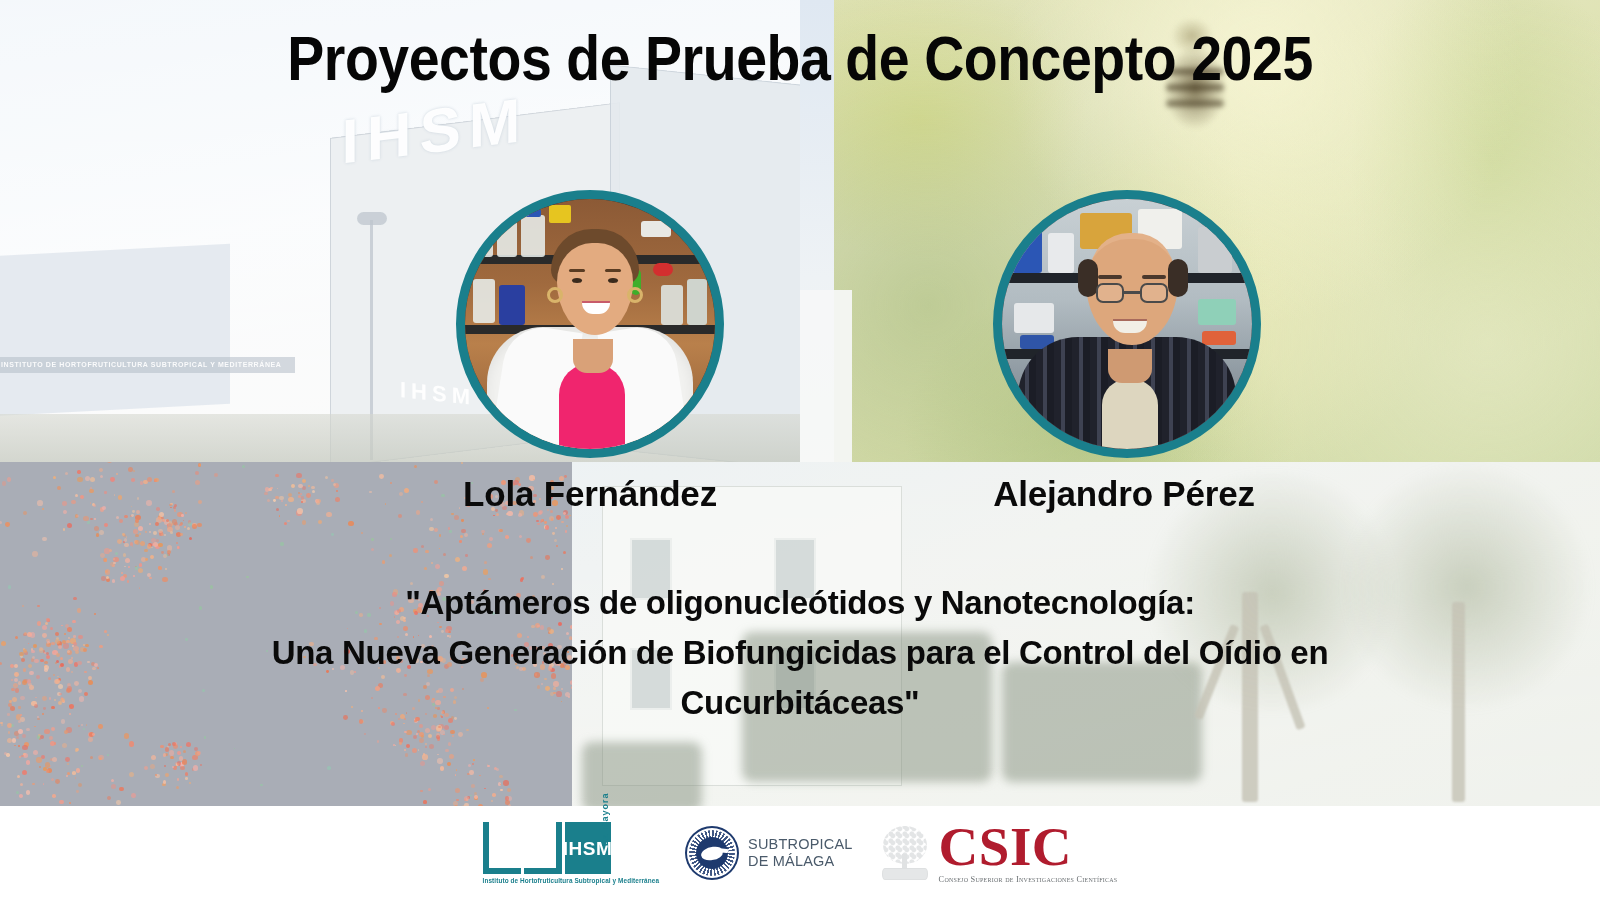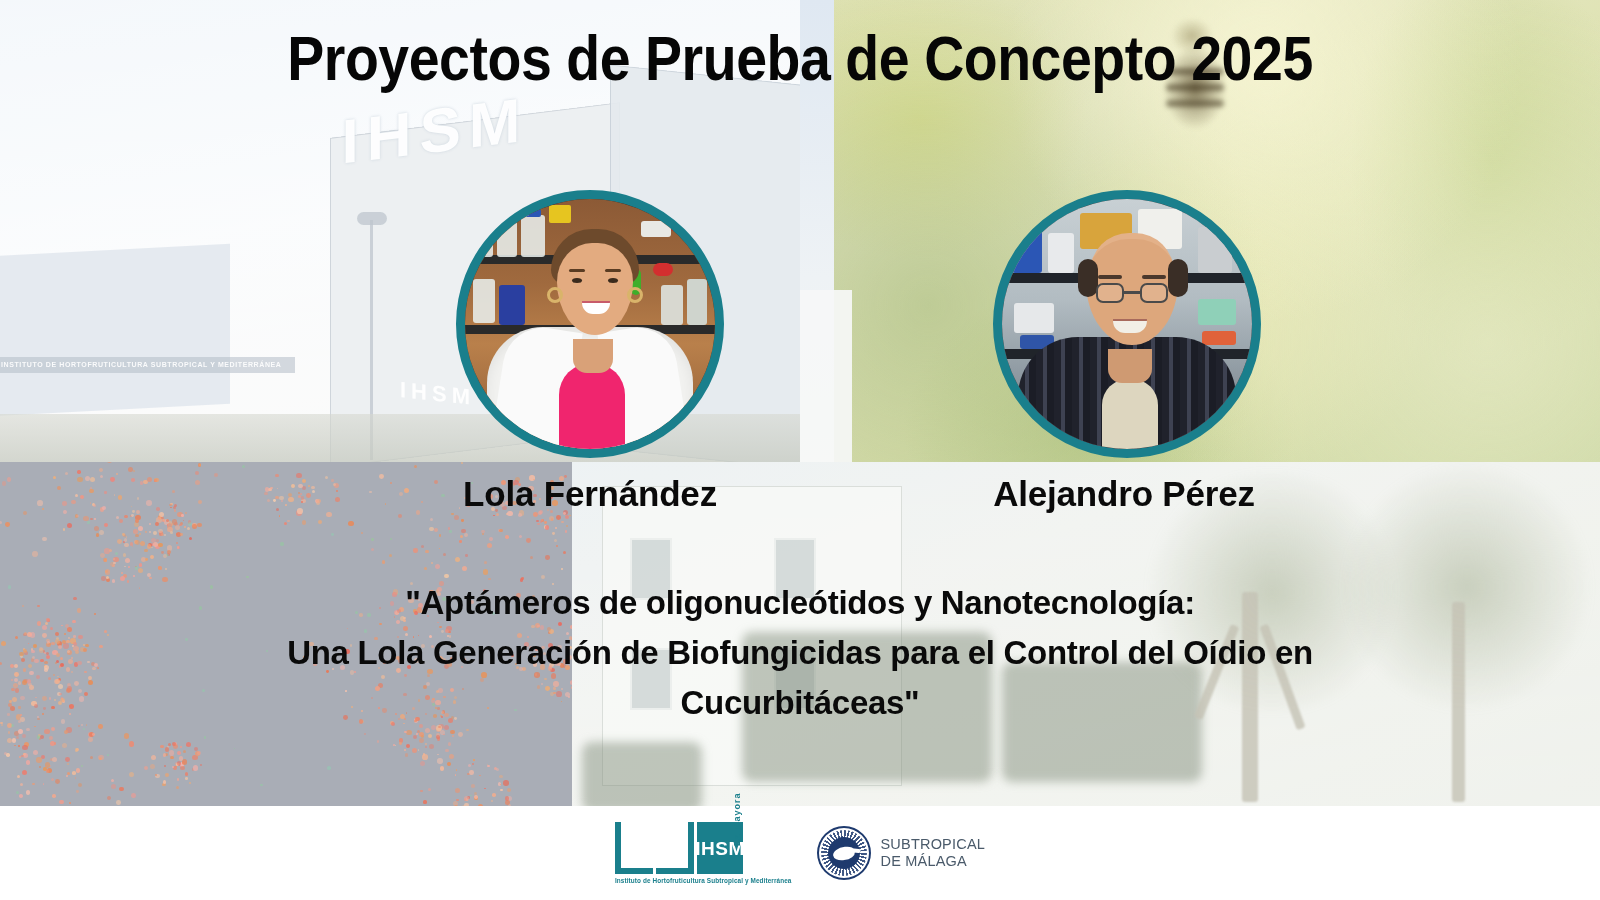--- a/index.html
+++ b/index.html
@@ -1350,21 +1350,21 @@
       <div class="p2-bridge"></div>
       <div class="p2-mouth"></div>
     </div>
   </div>
 
   <div class="name left">Lola Fernández</div>
   <div class="name right">Alejandro Pérez</div>
 
   <div class="project">
     <div>"Aptámeros de oligonucleótidos y Nanotecnología:</div>
-    <div>Una Lola Generación de Biofungicidas para el Control del Oídio en</div>
+    <div>Una Nueva Generación de Biofungicidas para el Control del Oídio en</div>
     <div>Cucurbitáceas"</div>
   </div>
 
   <div class="footer">
 
     <div class="logo-ihsm ihsm-col">
       <div class="ihsm-mark">
         <div class="brk l"></div>
         <div class="brk m"></div>
         <div class="blockc">
@@ -1383,15 +1383,26 @@
         <div class="inner">
             <div class="dove"></div>
           </div>
       </div>
       <div class="uma-txt">
         <div>SUBTROPICAL</div>
         <div>DE MÁLAGA</div>
       </div>
     </div>
 
+    <div class="logo-csic">
+      <div class="csic-tree">
+        <div class="crown"></div>
+          <div class="tr"></div>
+          <div class="scroll"></div>
+      </div>
+      <div class="csic-col">
+        <div class="csic-word">CSIC</div>
+        <div class="csic-sub">Consejo Superior de Investigaciones Científicas</div>
+      </div>
+    </div>
   </div>
 
 </div>
 
 </body></html>

